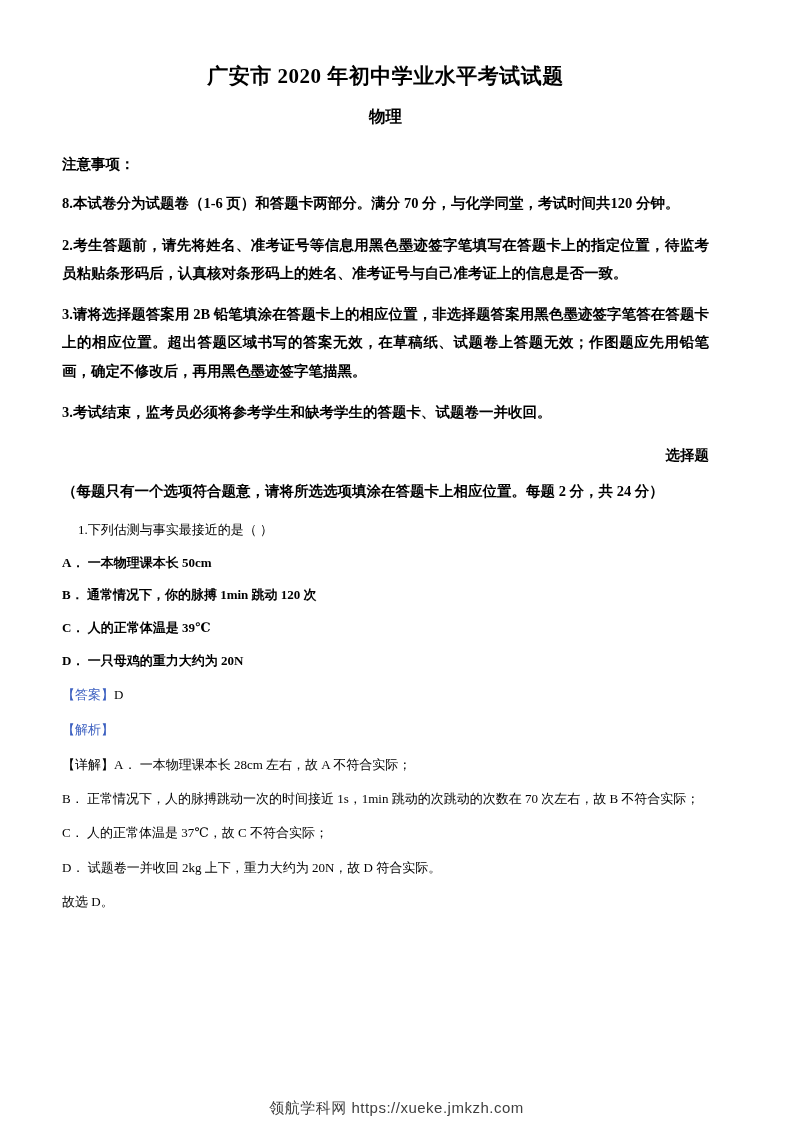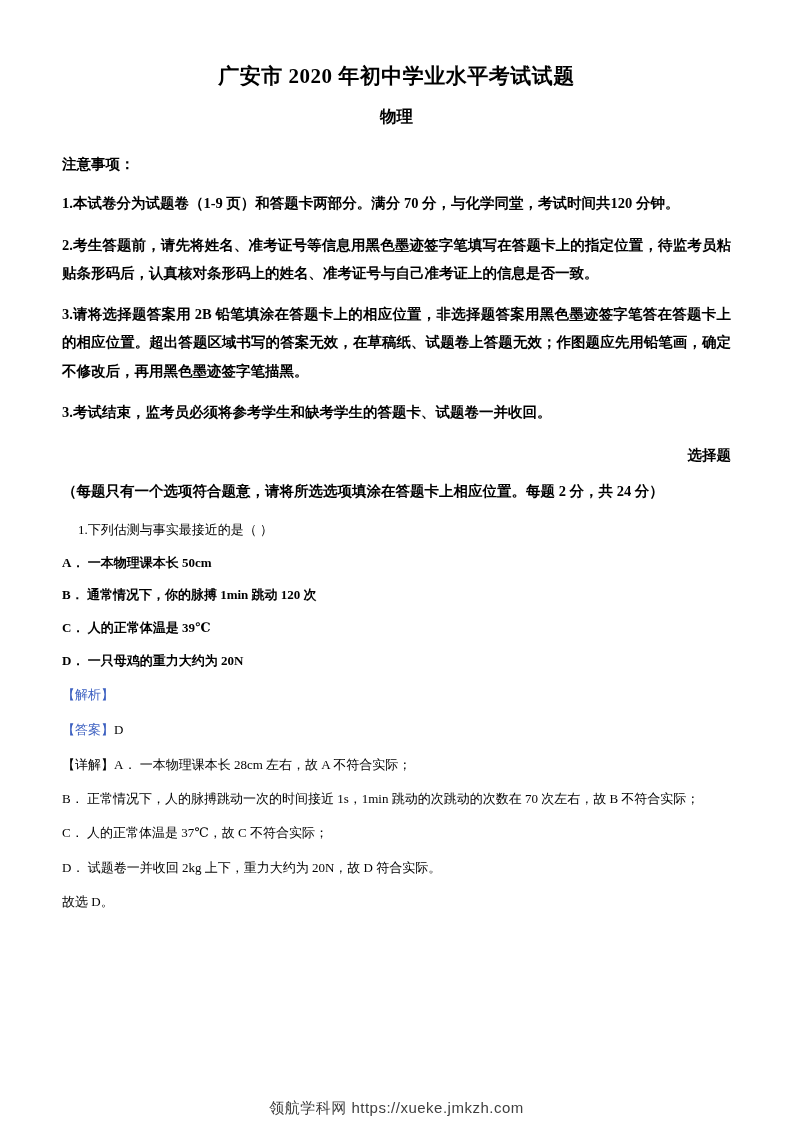--- a/index.html
+++ b/index.html
@@ -12,21 +12,21 @@
     height: 1122px;
     font-family: "Liberation Serif", "DejaVu Serif", serif;
     color: #000000;
     position: relative;
     overflow: hidden;
   }
   .page {
     box-sizing: border-box;
     width: 793px;
     height: 1122px;
-    padding: 52px 62px 0 62px;
+    padding: 52px 84px 0 62px;
     position: relative;
   }
   .doc-title {
     text-align: center;
     font-size: 21px;
     font-weight: bold;
     letter-spacing: 0.5px;
     margin: 10px 0 0 0;
     line-height: 1.4;
   }
@@ -106,36 +106,36 @@
 </head>
 <body>
 
 <div class="page">
 
   <h1 class="doc-title">广安市 2020 年初中学业水平考试试题</h1>
   <h2 class="doc-subtitle">物理</h2>
 
   <p class="notice-heading">注意事项：</p>
 
-  <p class="notice-item">1.本试卷分为试题卷（1-9 页）和答题卡两部分。满分 70 分，与化学同堂，考试时间共120 分钟。</p>
+  <p class="notice-item">8.本试卷分为试题卷（1-6 页）和答题卡两部分。满分 70 分，与化学同堂，考试时间共120 分钟。</p>
   <p class="notice-item">2.考生答题前，请先将姓名、准考证号等信息用黑色墨迹签字笔填写在答题卡上的指定位置，待监考员粘贴条形码后，认真核对条形码上的姓名、准考证号与自己准考证上的信息是否一致。</p>
   <p class="notice-item">3.请将选择题答案用 2B 铅笔填涂在答题卡上的相应位置，非选择题答案用黑色墨迹签字笔答在答题卡上的相应位置。超出答题区域书写的答案无效，在草稿纸、试题卷上答题无效；作图题应先用铅笔画，确定不修改后，再用黑色墨迹签字笔描黑。</p>
   <p class="notice-item">3.考试结束，监考员必须将参考学生和缺考学生的答题卡、试题卷一并收回。</p>
 
   <p class="section-heading">选择题</p>
   <p class="section-note">（每题只有一个选项符合题意，请将所选选项填涂在答题卡上相应位置。每题 2 分，共 24 分）</p>
 
   <p class="q-stem">1.下列估测与事实最接近的是（      ）</p>
   <p class="q-option">A． 一本物理课本长 50cm</p>
   <p class="q-option">B． 通常情况下，你的脉搏 1min 跳动 120 次</p>
   <p class="q-option">C． 人的正常体温是 39℃</p>
   <p class="q-option">D． 一只母鸡的重力大约为 20N</p>
 
+  <p class="ans-line"><span class="tag">【答案】</span><span>D</span></p>
   <p class="ans-line"><span class="tag">【解析】</span></p>
-  <p class="ans-line"><span class="tag">【答案】</span><span>D</span></p>
 
   <p class="expl-line">【详解】A． 一本物理课本长 28cm 左右，故 A 不符合实际；</p>
   <p class="expl-line">B． 正常情况下，人的脉搏跳动一次的时间接近 1s，1min 跳动的次跳动的次数在 70 次左右，故 B 不符合实际；</p>
   <p class="expl-line">C． 人的正常体温是 37℃，故 C 不符合实际；</p>
   <p class="expl-line">D． 试题卷一并收回 2kg 上下，重力大约为 20N，故 D 符合实际。</p>
   <p class="expl-line">故选 D。</p>
 
   <div class="footer">领航学科网 https://xueke.jmkzh.com</div>
 </div>
 

